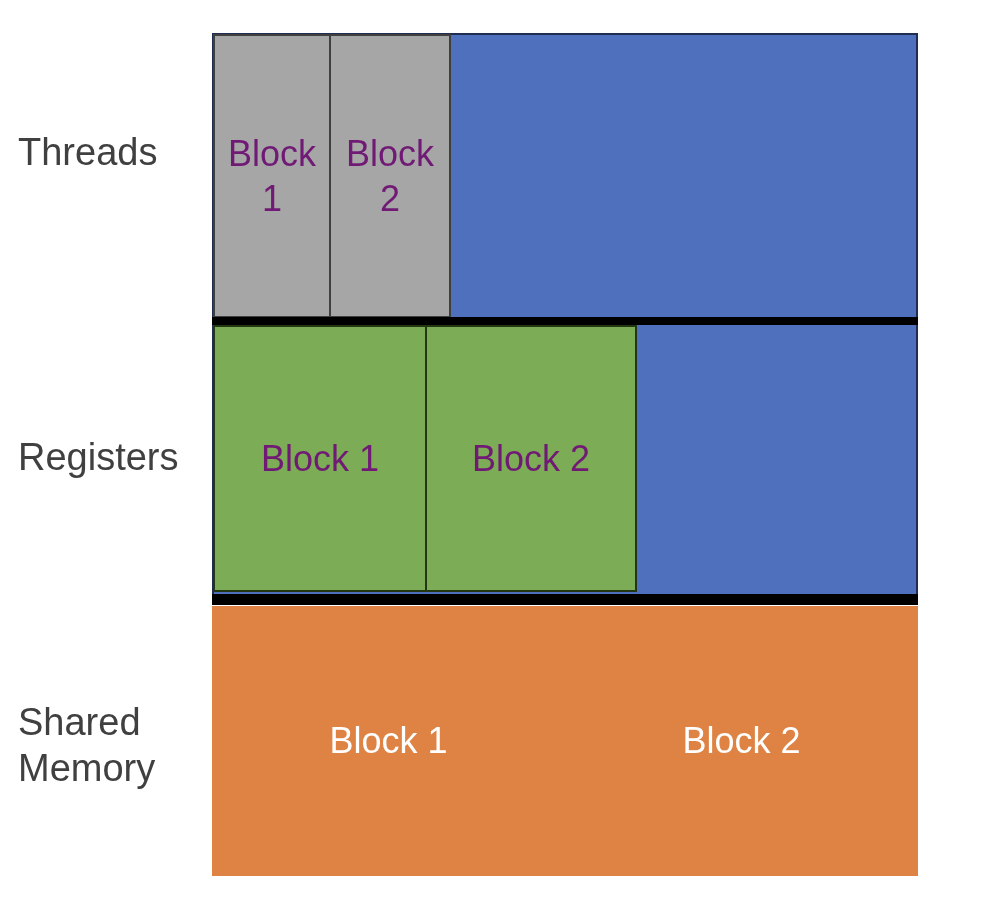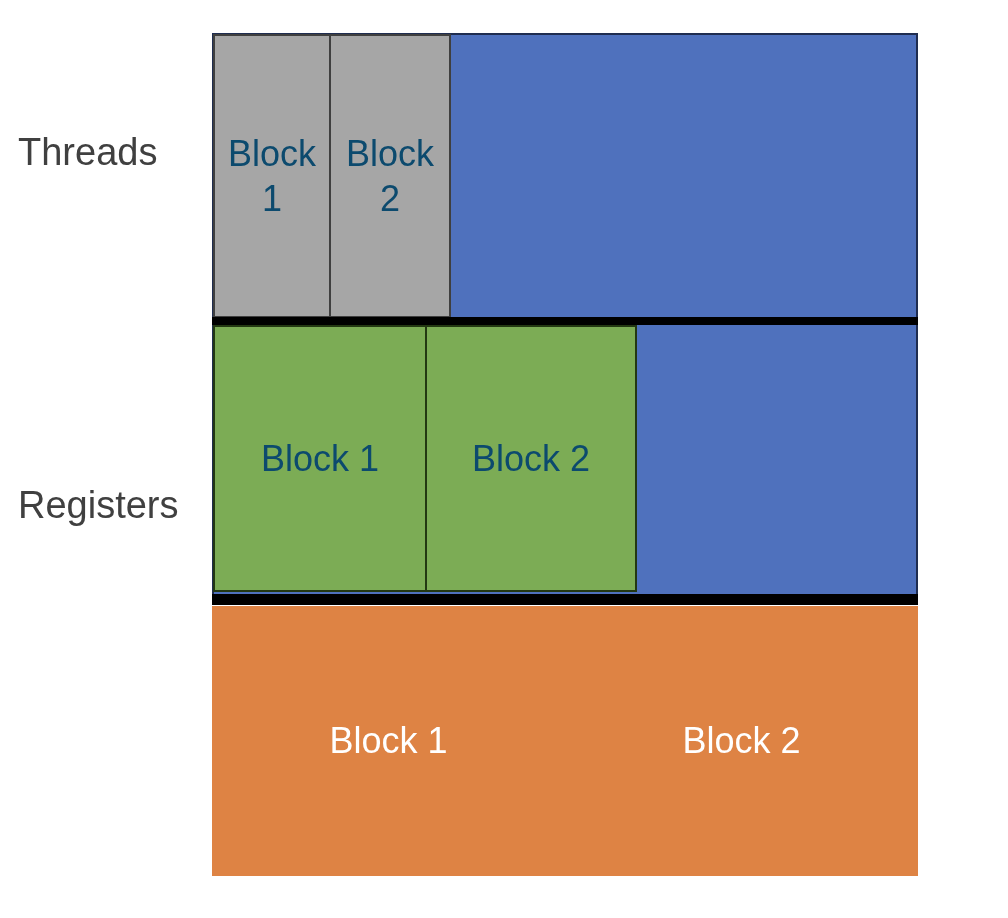--- a/index.html
+++ b/index.html
@@ -38,21 +38,21 @@
   .black-bar { left: 212px; width: 706px; background: #000000; z-index: 4; }
   .black-bar.bar1 { top: 317px; height: 8px; }
   .black-bar.bar2 { top: 594px; height: 11px; }
 
   
   .block {
     display: flex;
     align-items: center;
     justify-content: center;
     text-align: center;
-    color: #0c4a6e;
+    color: #701a75;
     font-size: 36px;
     z-index: 2;
   }
 
   
   .gray-block {
     top: 34px; height: 284px;
     background: #a6a6a6;
     border: 2px solid #3f3f3f;
     line-height: 45px;
@@ -86,22 +86,24 @@
     font-size: 36px;
   }
 </style>
 </head>
 <body>
 
 <div id="stage">
 
   <div class="abs row-label" style="top:129px;">Threads</div>
 
-  <div class="abs row-label" style="top:434px;margin-top:48px;">Registers</div>
+  <div class="abs row-label" style="top:434px;">Registers</div>
 
+  <div class="abs row-label" style="top:699px;">Shared
+Memory</div>
 
   <div class="abs blue-panel"></div>
 
   <div class="abs block gray-block b1">Block
 1</div>
 
   <div class="abs block gray-block b2">Block
 2</div>
 
   <div class="abs black-bar bar1"></div>

